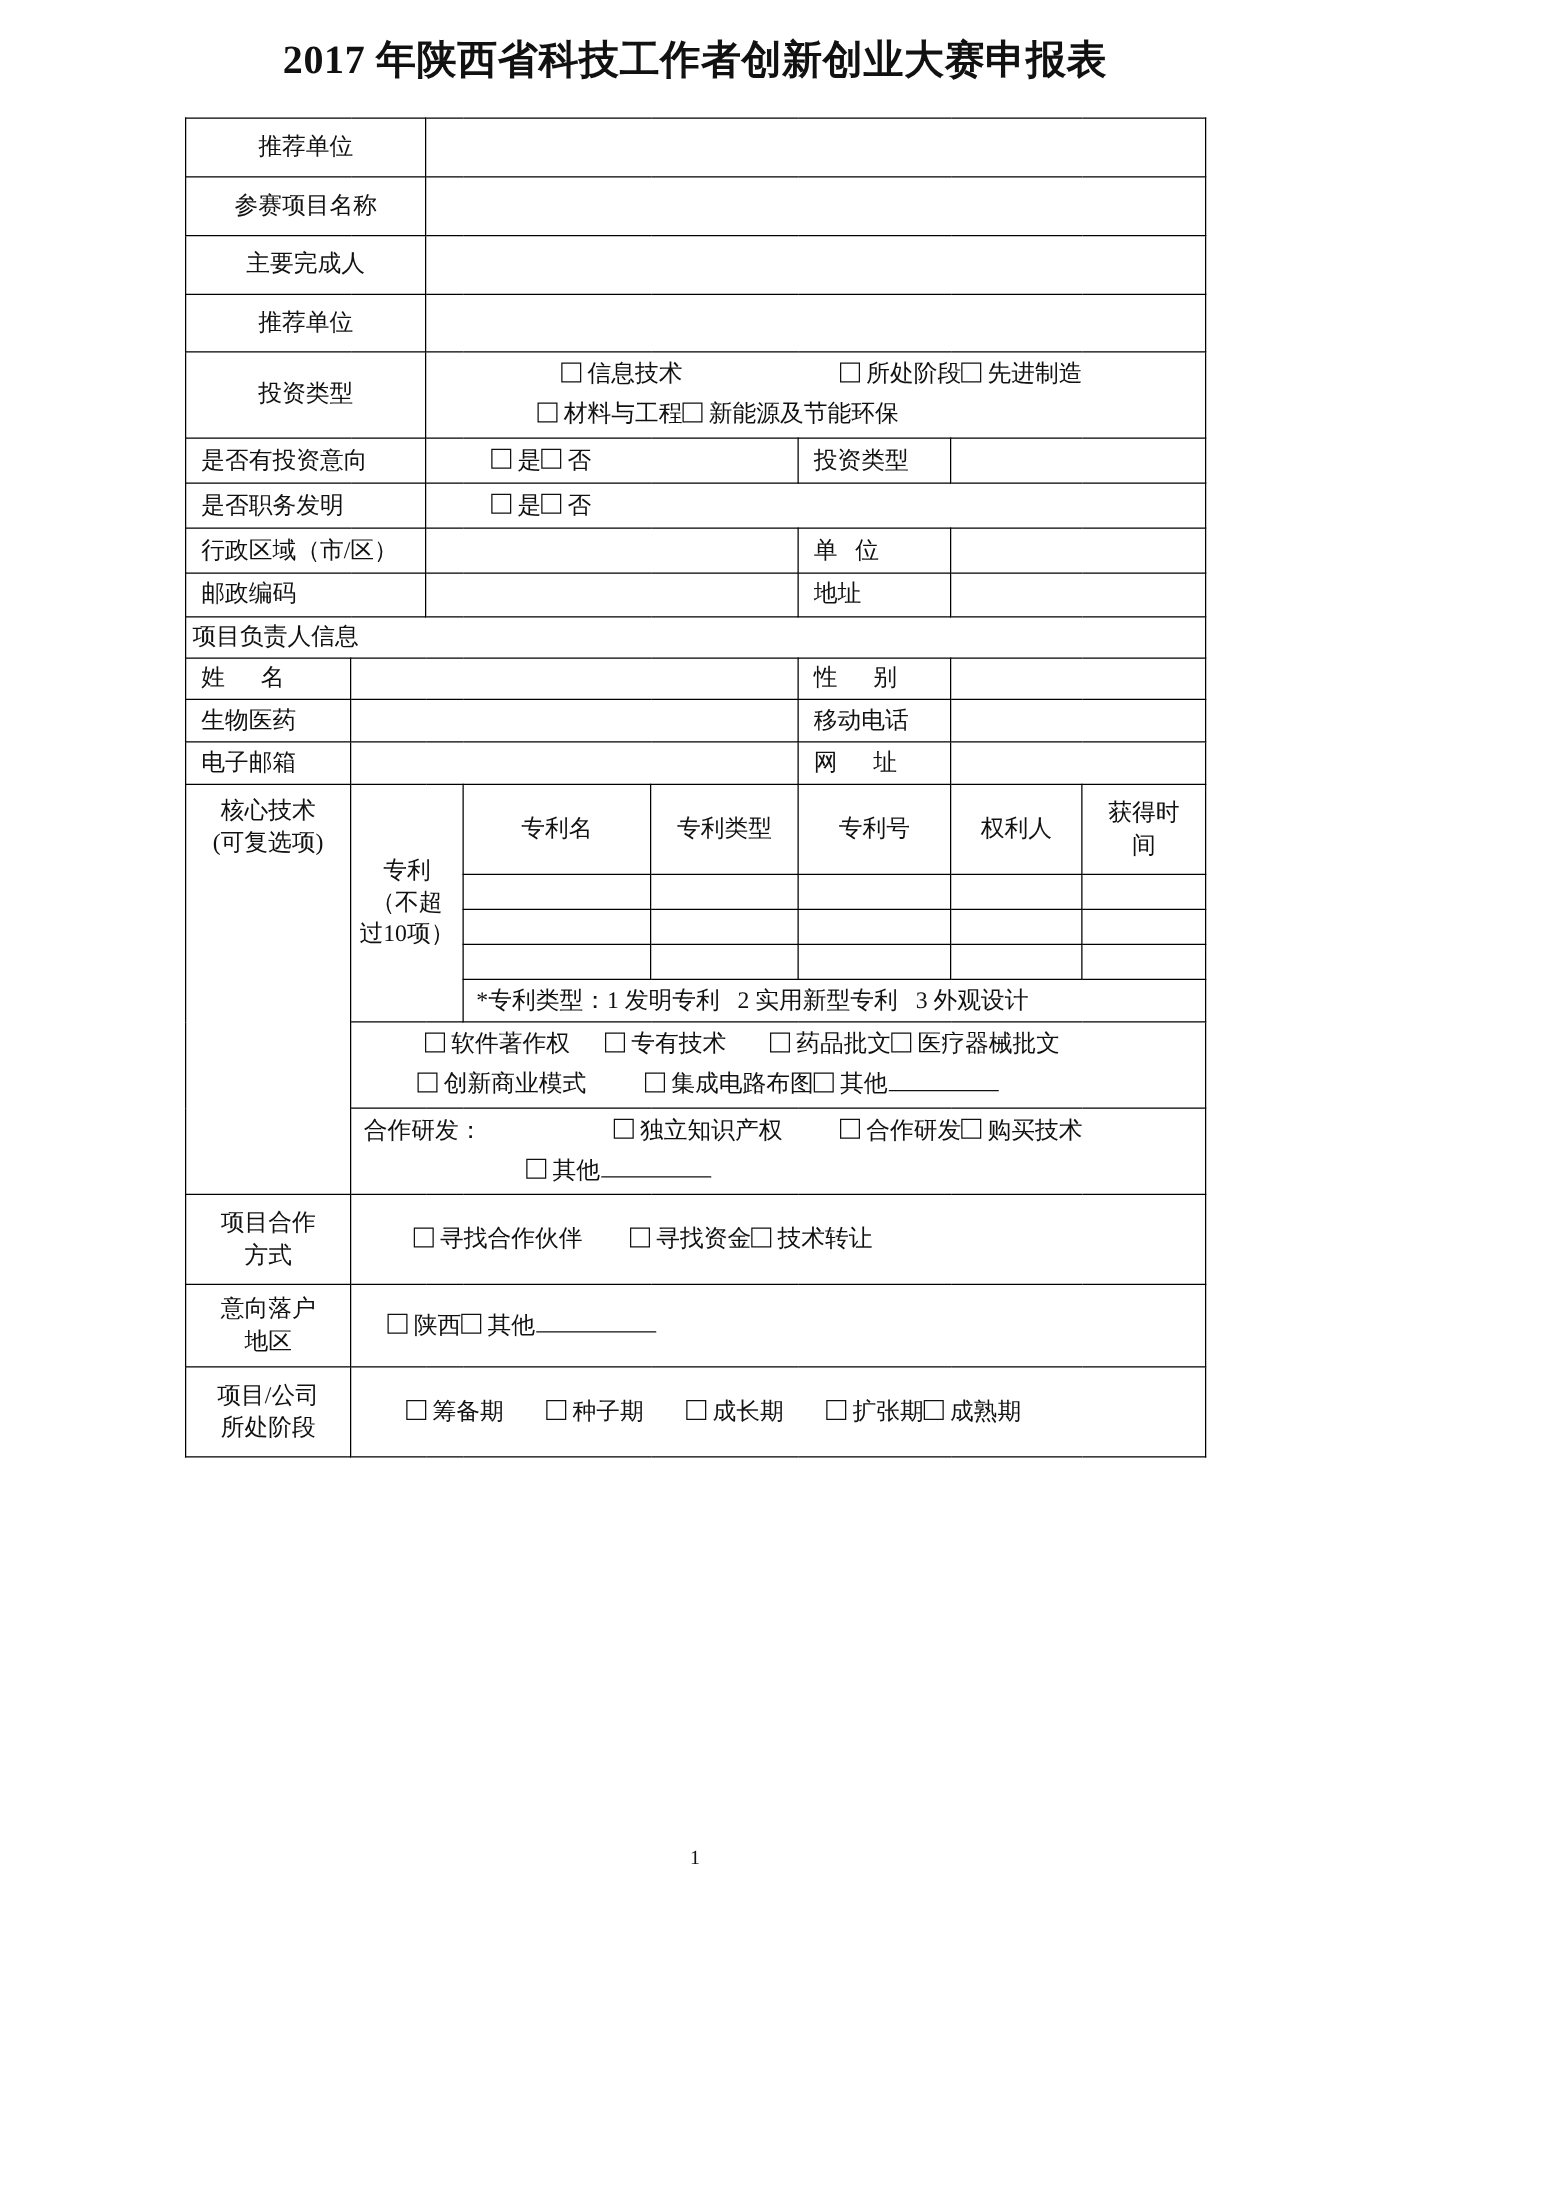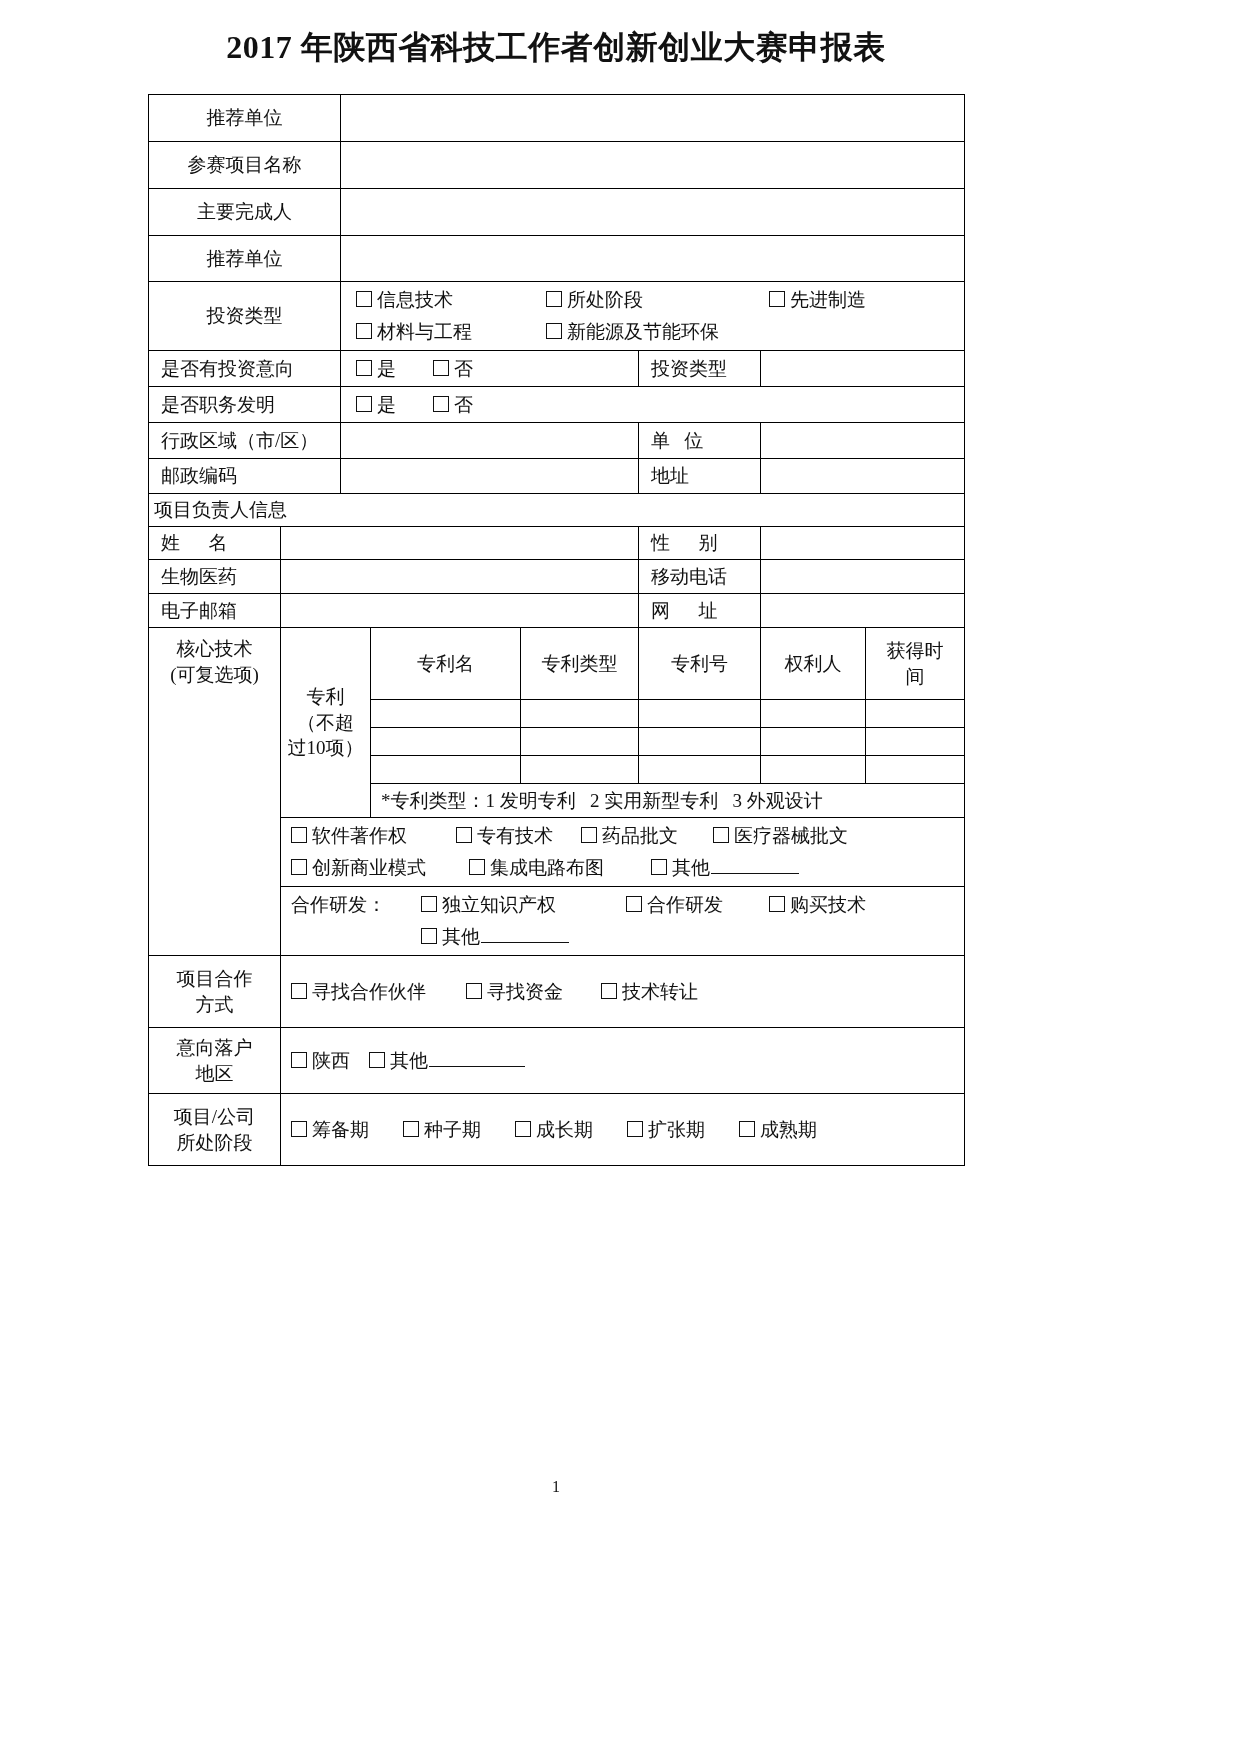--- a/index.html
+++ b/index.html
@@ -13,21 +13,21 @@
   table.form{margin-top:24px;border-collapse:collapse;table-layout:fixed;width:816px;border-radius:17px;}
   .form td{border:1px solid #000;font-size:19px;padding:2px 5px;vertical-align:middle;line-height:1.35;overflow:hidden;}
   .lbl-c{text-align:center;}
   .lbl-l{padding-left:12px !important;}
   .pad10{padding-left:10px !important;}
   .pad15{padding-left:15px !important;}
   .center{text-align:left;}
   .top{vertical-align:top !important;padding-top:8px !important;}
   .pre{white-space:pre-wrap;}
   .cb{display:inline-block;width:14px;height:14px;border:1.5px solid #111;margin-right:5px;vertical-align:-1px;background:#fff;}
-  .opt{display:inline-block;white-space:nowrap;}
+  .opt{display:inline-block;white-space:nowrap;text-align:right;}
   .blank{display:inline-block;width:88px;height:15px;border-bottom:1.5px solid #111;margin-left:1px;}
   .cbline{line-height:32px;white-space:nowrap;}
   .tsrc{display:inline-block;width:130px;}
   .page-number{position:absolute;left:148px;top:1478px;width:816px;text-align:center;font-size:16px;}
 </style>
 </head>
 <body>
 
 <div class="page">
   <div class="content">

